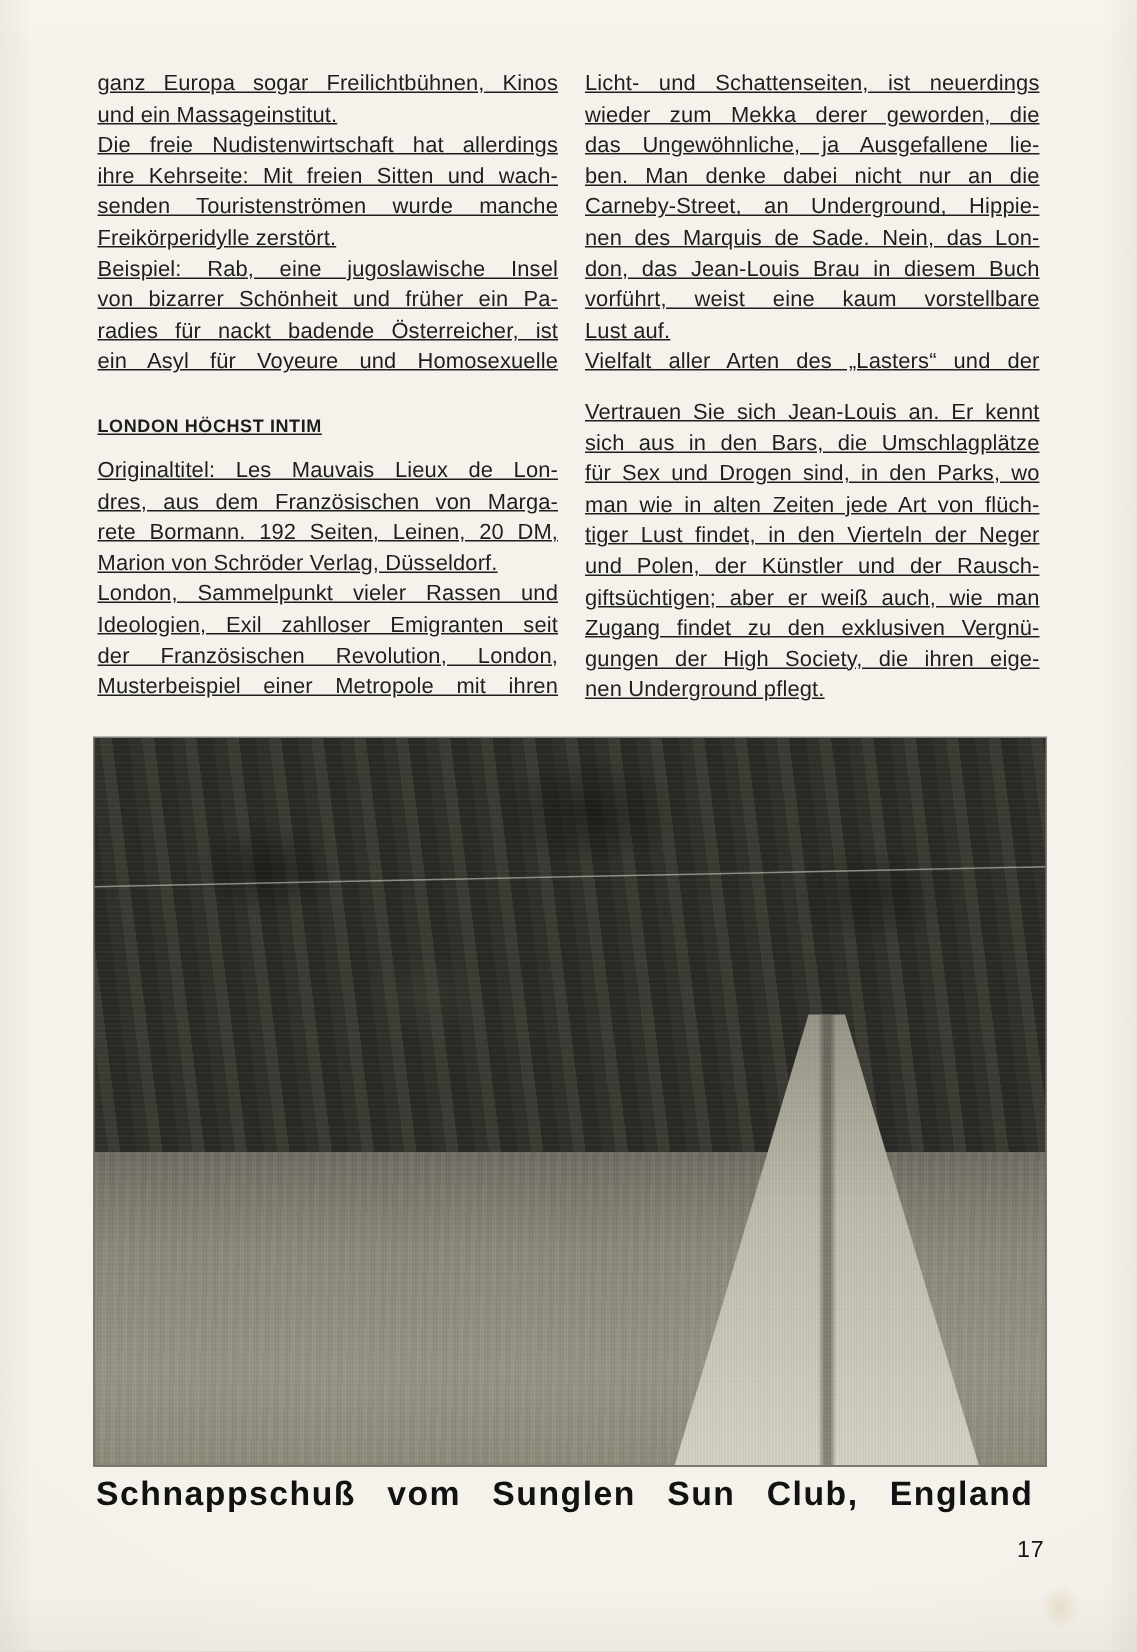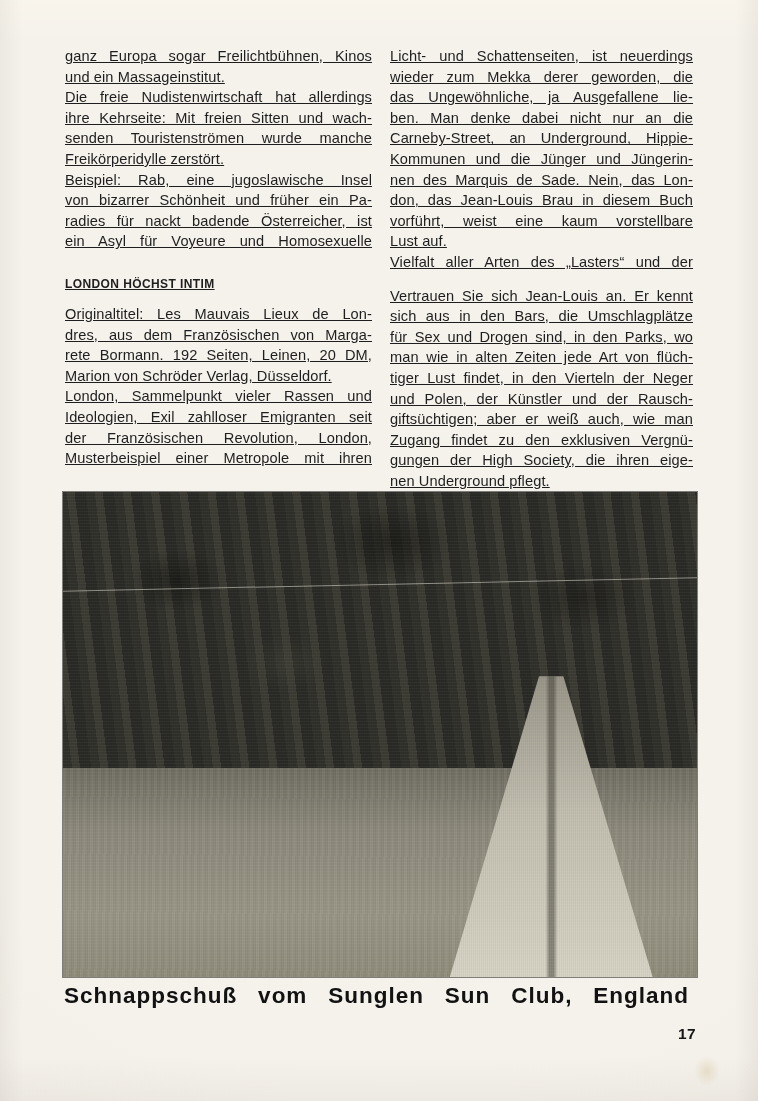--- a/index.html
+++ b/index.html
@@ -65,21 +65,21 @@
       repeating-linear-gradient(0deg, rgba(255,255,255,.035) 0 1px, rgba(0,0,0,0) 1px 3px),
       repeating-linear-gradient(90deg, rgba(0,0,0,.045) 0 1px, rgba(0,0,0,0) 1px 2px);
   }
   .caption{
     position:absolute;left:64px;top:984px;width:625px;
     font-weight:bold;font-size:22.5px;line-height:24px;letter-spacing:1px;
     color:#121212;text-align:justify;text-align-last:justify;
   }
   .pageno{
     position:absolute;left:678px;top:1025px;
-    font-weight:bold;font-size:15.5px;letter-spacing:.5px;color:#161616;
+    font-weight:normal;font-size:15.5px;letter-spacing:.5px;color:#161616;
   }
   .stain{
     position:absolute;left:694px;top:1056px;width:26px;height:30px;border-radius:50%;
     background:radial-gradient(closest-side, rgba(190,160,85,.22), rgba(190,160,85,0));
     pointer-events:none;
   }
 </style>
 </head>
 <body>
 
@@ -117,21 +117,20 @@
           <div class="line">Musterbeispiel einer Metropole mit ihren</div>
         </div>
       </div>
     <div class="col right">
         <div class="para">
           <div class="line">Licht- und Schattenseiten, ist neuerdings</div>
           <div class="line">wieder zum Mekka derer geworden, die</div>
           <div class="line">das Ungewöhnliche, ja Ausgefallene lie-</div>
           <div class="line">ben. Man denke dabei nicht nur an die</div>
           <div class="line">Carneby-Street, an Underground, Hippie-</div>
-          <div class="line">Kommunen und die Jünger und Jüngerin-</div>
           <div class="line">nen des Marquis de Sade. Nein, das Lon-</div>
           <div class="line">don, das Jean-Louis Brau in diesem Buch</div>
           <div class="line">vorführt, weist eine kaum vorstellbare</div>
           <div class="line last">Lust auf.</div>
           <div class="line">Vielfalt aller Arten des „Lasters“ und der</div>
         </div>
         <div class="para spaced">
           <div class="line">Vertrauen Sie sich Jean-Louis an. Er kennt</div>
           <div class="line">sich aus in den Bars, die Umschlagplätze</div>
           <div class="line">für Sex und Drogen sind, in den Parks, wo</div>

